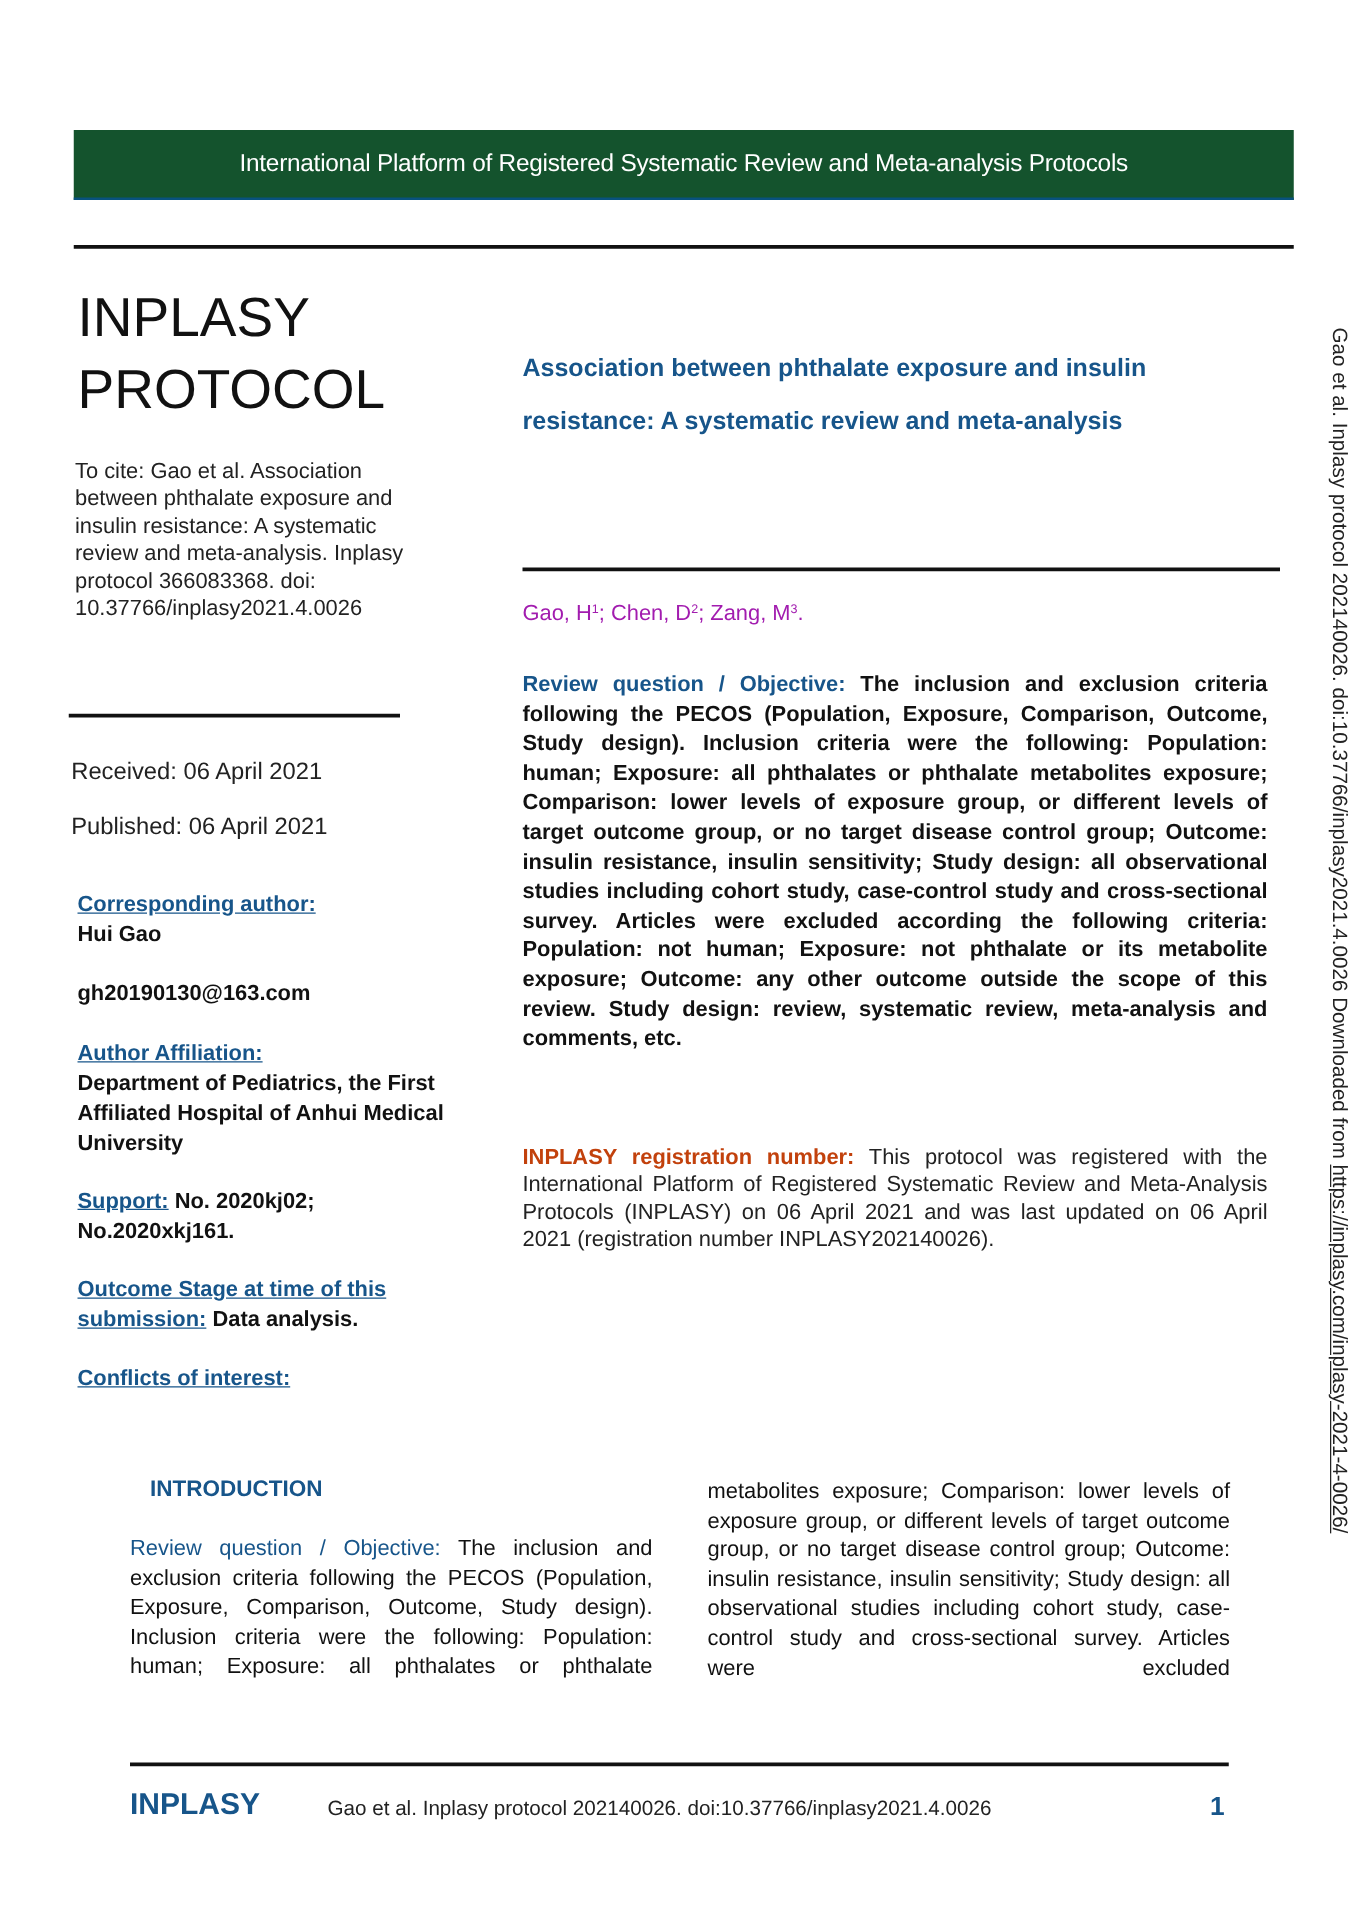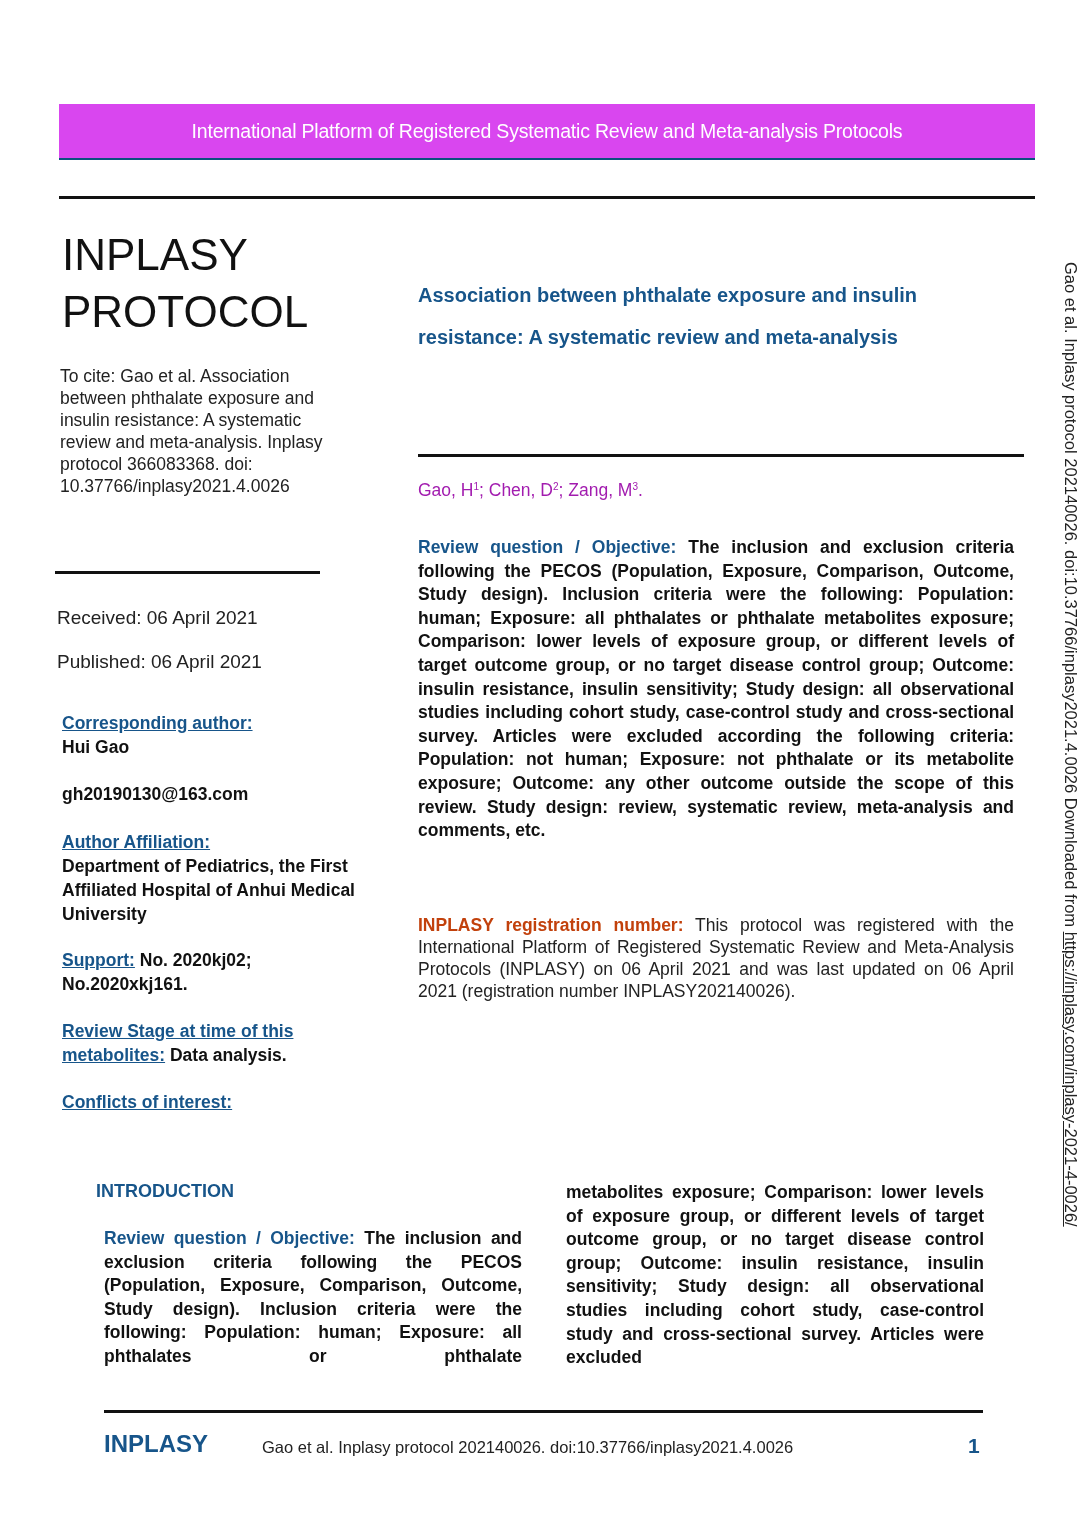--- a/index.html
+++ b/index.html
@@ -1,20 +1,20 @@
 <!DOCTYPE html>
 <html><head>
   <meta charset="utf-8">
   <style>
     html, body { margin: 0; padding: 0; background: #ffffff; }
     body { width: 1086px; height: 1536px; position: relative; overflow: hidden;
            font-family: "Liberation Sans", sans-serif; color: #111; }
     .abs { position: absolute; }
 
-    .banner { left: 59px; top: 104px; width: 976px; height: 56px; background: #d946ef;
+    .banner { left: 59px; top: 104px; width: 976px; height: 56px; background: #14532d;
               border-bottom: 2px solid #08527e; box-sizing: border-box;
               display: flex; align-items: center; justify-content: center; }
     .banner span { color: #ffffff; font-size: 19.5px; letter-spacing: -0.2px; }
 
     .rule-top { left: 59px; top: 196px; width: 976px; height: 3px; background: #111; }
 
     .brand { left: 62px; top: 226px; font-size: 44px; line-height: 57px; color: #111; letter-spacing: 0px; }
 
     .cite { left: 60px; top: 365px; width: 280px; font-size: 17.5px; line-height: 22px; color: #222; }
 
@@ -34,23 +34,23 @@
     .authors sup { font-size: 10px; vertical-align: 6px; }
 
     .abstract { left: 418px; top: 536px; width: 596px; font-size: 17.5px; line-height: 23.6px;
                 font-weight: bold; text-align: justify; color: #111; }
     .abstract .lbl { color: #17558a; }
 
     .reg { left: 418px; top: 914px; width: 596px; font-size: 17.5px; line-height: 22px;
            text-align: justify; color: #222; }
     .reg .lbl { color: #c2410c; font-weight: bold; }
 
-    .intro-h { left: 96px; top: 1181px; font-size: 18px; font-weight: bold; color: #17558a; }
+    .intro-h { left: 120px; top: 1181px; font-size: 18px; font-weight: bold; color: #17558a; }
 
-    .col { top: 1181px; width: 418px; font-size: 17.5px; line-height: 23.6px; font-weight: bold;
+    .col { top: 1181px; width: 418px; font-size: 17.5px; line-height: 23.6px; font-weight: normal;
            text-align: justify; text-align-last: justify; color: #111; }
     .col .lbl { color: #17558a; }
     .col1 { left: 104px; top: 1227px; }
     .col2 { left: 566px; }
 
     .rule-foot { left: 104px; top: 1410px; width: 879px; height: 3px; background: #111; }
 
     .foot-brand { left: 104px; top: 1430px; font-size: 24px; font-weight: bold; color: #17558a; }
     .foot-cite { left: 262px; top: 1438px; font-size: 16.5px; color: #222; }
     .foot-page { left: 968px; top: 1434px; font-size: 21px; font-weight: bold; color: #17558a; }
@@ -91,21 +91,21 @@
 <div class="abs meta" style="top:830px">
   <div class="lbl">Author Affiliation:</div>
   <div>Department of Pediatrics, the First Affiliated Hospital of Anhui Medical University</div>
 </div>
 
 <div class="abs meta" style="top:948px; width:260px">
   <span class="lbl">Support:</span><span> No. 2020kj02; No.2020xkj161.</span>
 </div>
 
 <div class="abs meta" style="top:1019px; width:290px">
-  <span class="lbl">Review Stage at time of this metabolites:</span><span> Data analysis.</span>
+  <span class="lbl">Outcome Stage at time of this submission:</span><span> Data analysis.</span>
 </div>
 
 <div class="abs meta" style="top:1090px">
   <div class="lbl">Conflicts of interest:</div>
 </div>
 
 <div class="abs title">Association between phthalate exposure and insulin resistance: A systematic review and meta-analysis</div>
 
 <div class="abs rule-right"></div>
 

